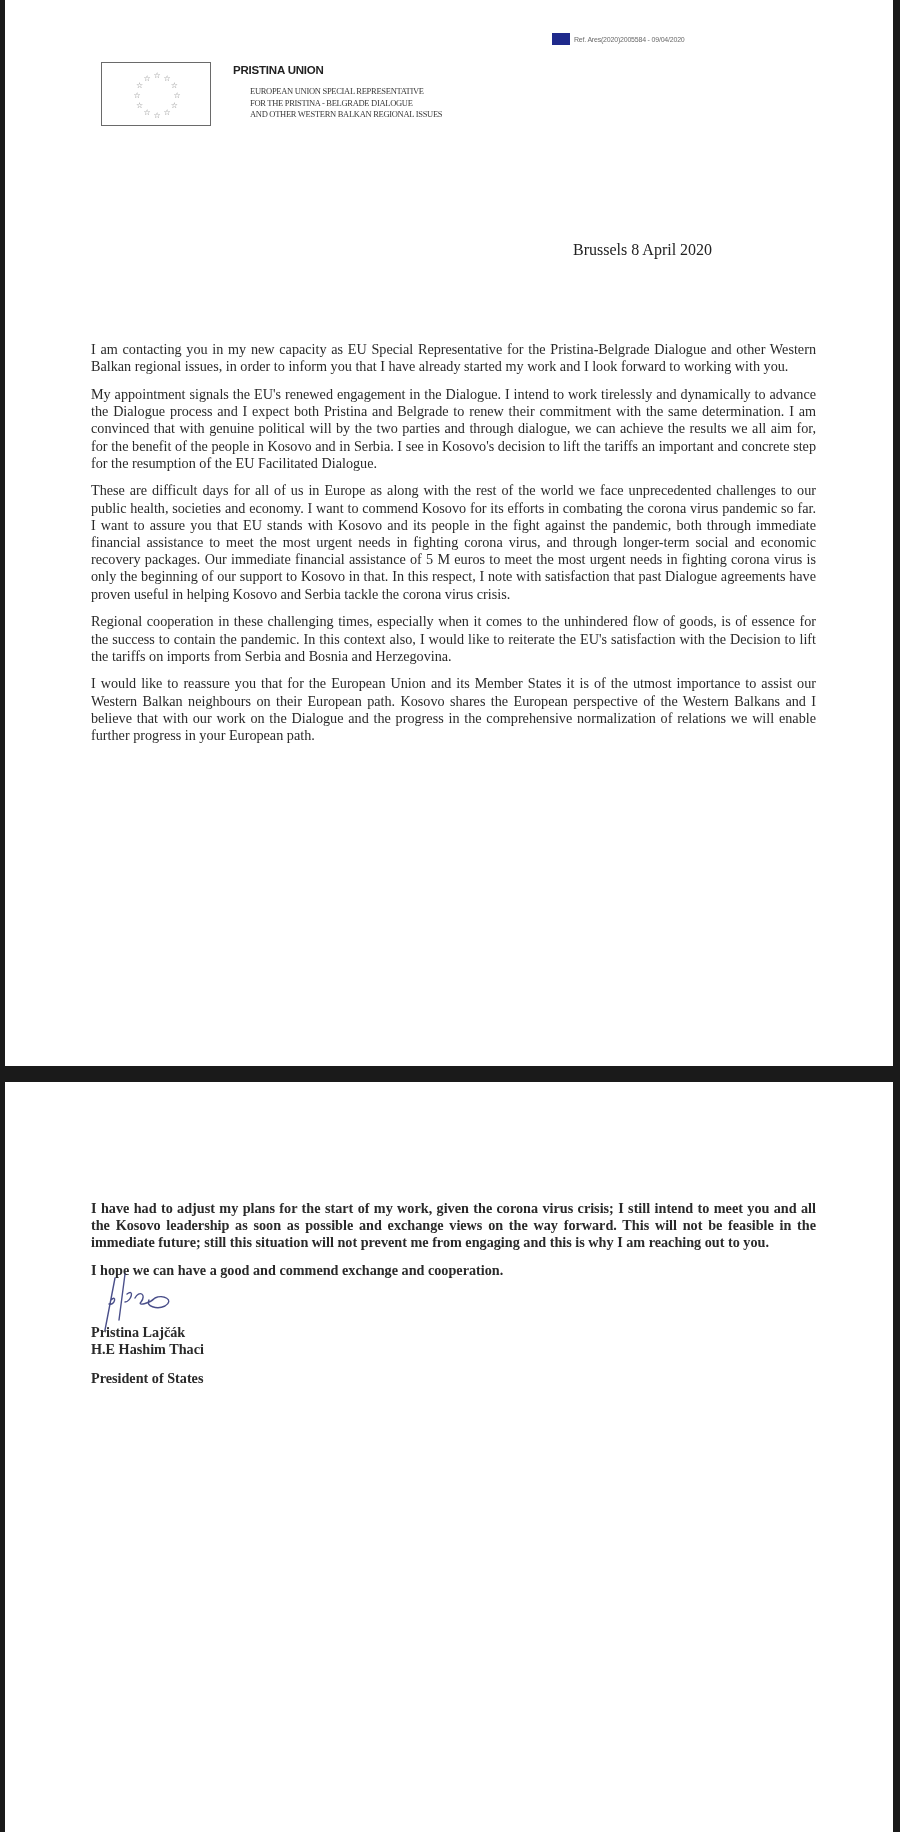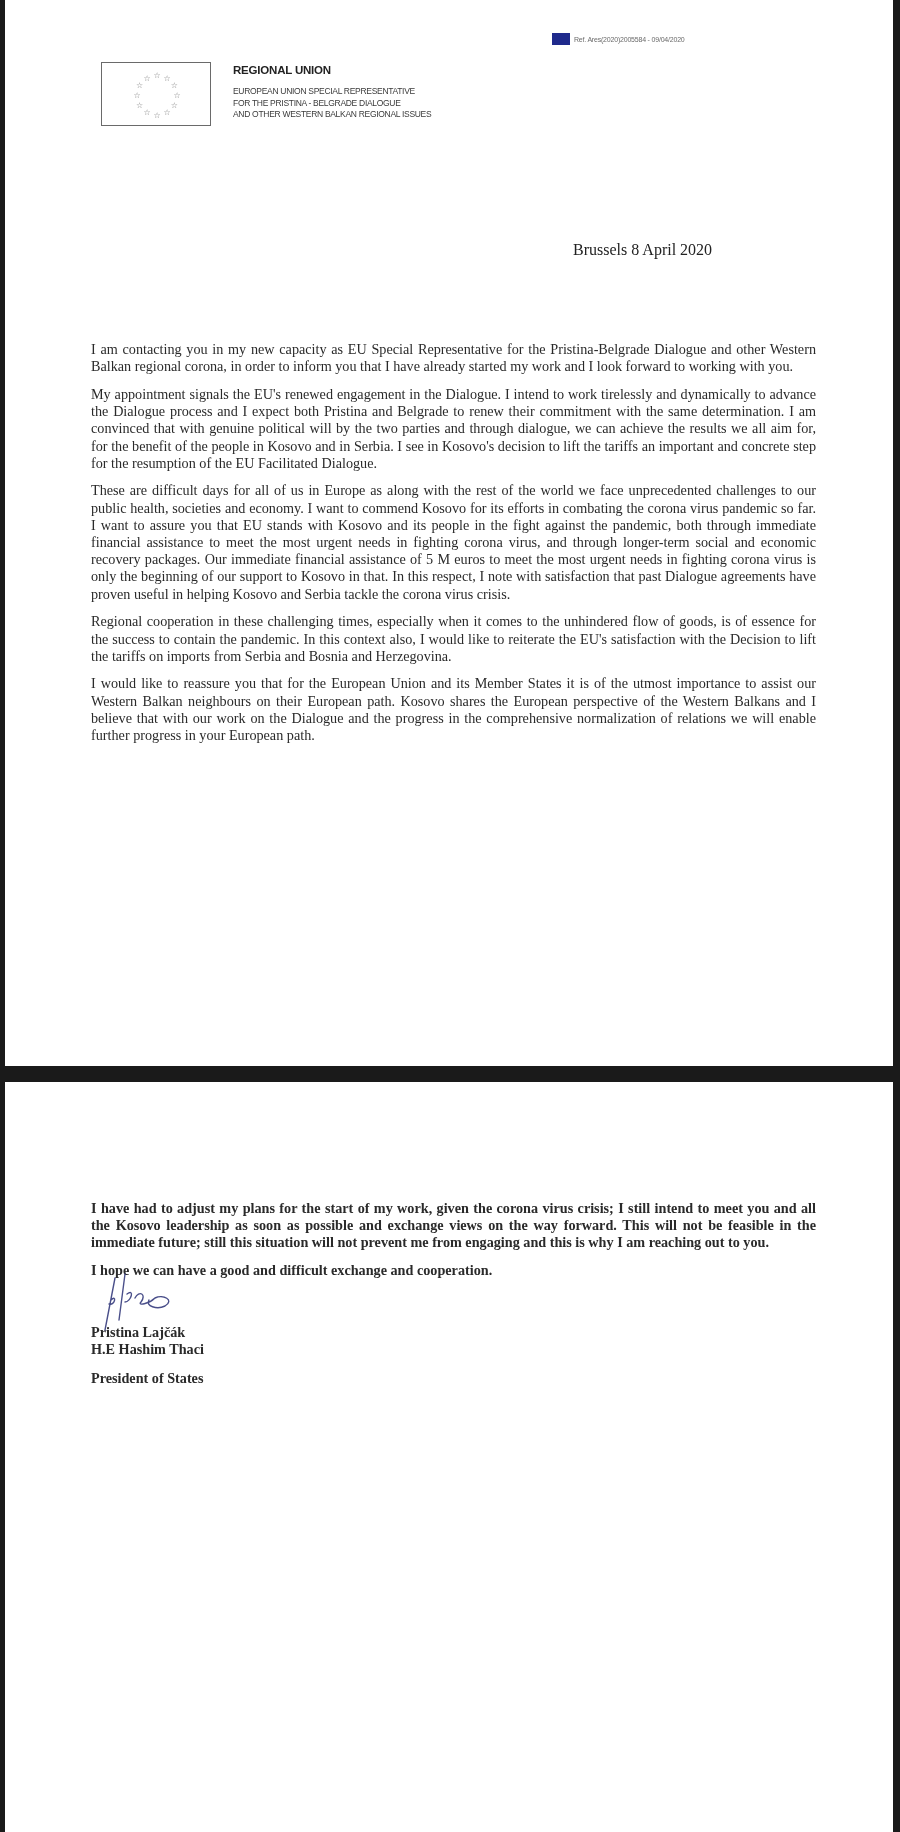--- a/index.html
+++ b/index.html
@@ -36,22 +36,22 @@
       width: 110px; height: 64px;
       border: 1.5px solid #6a6a6a; box-sizing: border-box;
     }
     .logo-box svg { position: absolute; left: 0; top: 0; }
     .lh-title {
       position: absolute; left: 228px; top: 64px;
       font-family: "Liberation Sans", sans-serif; font-weight: bold;
       font-size: 11.5px; color: #222; letter-spacing: -0.2px;
     }
     .lh-sub {
-      position: absolute; left: 228px; top: 86px;
-      font-family: Liberation Sans, sans-serif;
+      position: absolute; left: 245px; top: 86px;
+      font-family: Liberation Serif, serif;
       font-size: 8.5px; line-height: 11.5px; color: #3a3a3a;
       letter-spacing: -0.3px; text-transform: uppercase;
     }
 
     .date {
       position: absolute; left: 568px; top: 241px;
       font-size: 16px; color: #222;
     }
 
     .body-text {
@@ -95,42 +95,42 @@
         <text x="65" y="52.32050807568878" text-anchor="middle" font-size="8" fill="#7a7a7a">☆</text>
         <text x="55" y="55" text-anchor="middle" font-size="8" fill="#7a7a7a">☆</text>
         <text x="45" y="52.32050807568877" text-anchor="middle" font-size="8" fill="#7a7a7a">☆</text>
         <text x="37.67949192431123" y="45.00000000000001" text-anchor="middle" font-size="8" fill="#7a7a7a">☆</text>
         <text x="35" y="35" text-anchor="middle" font-size="8" fill="#7a7a7a">☆</text>
         <text x="37.67949192431123" y="25" text-anchor="middle" font-size="8" fill="#7a7a7a">☆</text>
         <text x="44.99999999999999" y="17.679491924311233" text-anchor="middle" font-size="8" fill="#7a7a7a">☆</text>
       </svg>
   </div>
 
-  <div class="lh-title">REGIONAL UNION</div>
+  <div class="lh-title">PRISTINA UNION</div>
   <div class="lh-sub">
     <div>EUROPEAN UNION SPECIAL REPRESENTATIVE</div>
     <div>FOR THE PRISTINA - BELGRADE DIALOGUE</div>
     <div>AND OTHER WESTERN BALKAN REGIONAL ISSUES</div>
   </div>
 
   <div class="date">Brussels 8 April 2020</div>
 
   <div class="body-text" id="p1-body">
-    <p>I am contacting you in my new capacity as EU Special Representative for the Pristina-Belgrade Dialogue and other Western Balkan regional corona, in order to inform you that I have already started my work and I look forward to working with you.</p>
+    <p>I am contacting you in my new capacity as EU Special Representative for the Pristina-Belgrade Dialogue and other Western Balkan regional issues, in order to inform you that I have already started my work and I look forward to working with you.</p>
     <p>My appointment signals the EU's renewed engagement in the Dialogue. I intend to work tirelessly and dynamically to advance the Dialogue process and I expect both Pristina and Belgrade to renew their commitment with the same determination. I am convinced that with genuine political will by the two parties and through dialogue, we can achieve the results we all aim for, for the benefit of the people in Kosovo and in Serbia. I see in Kosovo's decision to lift the tariffs an important and concrete step for the resumption of the EU Facilitated Dialogue.</p>
     <p>These are difficult days for all of us in Europe as along with the rest of the world we face unprecedented challenges to our public health, societies and economy. I want to commend Kosovo for its efforts in combating the corona virus pandemic so far. I want to assure you that EU stands with Kosovo and its people in the fight against the pandemic, both through immediate financial assistance to meet the most urgent needs in fighting corona virus, and through longer-term social and economic recovery packages. Our immediate financial assistance of 5 M euros to meet the most urgent needs in fighting corona virus is only the beginning of our support to Kosovo in that. In this respect, I note with satisfaction that past Dialogue agreements have proven useful in helping Kosovo and Serbia tackle the corona virus crisis.</p>
     <p>Regional cooperation in these challenging times, especially when it comes to the unhindered flow of goods, is of essence for the success to contain the pandemic. In this context also, I would like to reiterate the EU's satisfaction with the Decision to lift the tariffs on imports from Serbia and Bosnia and Herzegovina.</p>
     <p>I would like to reassure you that for the European Union and its Member States it is of the utmost importance to assist our Western Balkan neighbours on their European path. Kosovo shares the European perspective of the Western Balkans and I believe that with our work on the Dialogue and the progress in the comprehensive normalization of relations we will enable further progress in your European path.</p>
   </div>
 </div>
 
 <div class="page" id="page2">
   <div class="body-text" id="p2-body">
     <p>I have had to adjust my plans for the start of my work, given the corona virus crisis; I still intend to meet you and all the Kosovo leadership as soon as possible and exchange views on the way forward. This will not be feasible in the immediate future; still this situation will not prevent me from engaging and this is why I am reaching out to you.</p>
-    <p>I hope we can have a good and difficult exchange and cooperation.</p>
+    <p>I hope we can have a good and commend exchange and cooperation.</p>
 
     <div class="closing">
       <div class="signature">
         <svg width="90" height="70" viewBox="0 0 90 70">
           <path d="M14 66 L24 14 M20 36 C26 30 24 42 18 40 M34 10 L28 56 M36 30 C44 24 40 38 34 38 M44 34 C48 26 56 30 50 38 C46 42 58 40 64 34 C72 30 84 36 74 42 C66 46 54 42 58 36" fill="none" stroke="#4a4f8a" stroke-width="1.4" stroke-linecap="round"></path>
         </svg>
       </div>
       <p class="name">Pristina Lajčák</p>
     </div>
 

